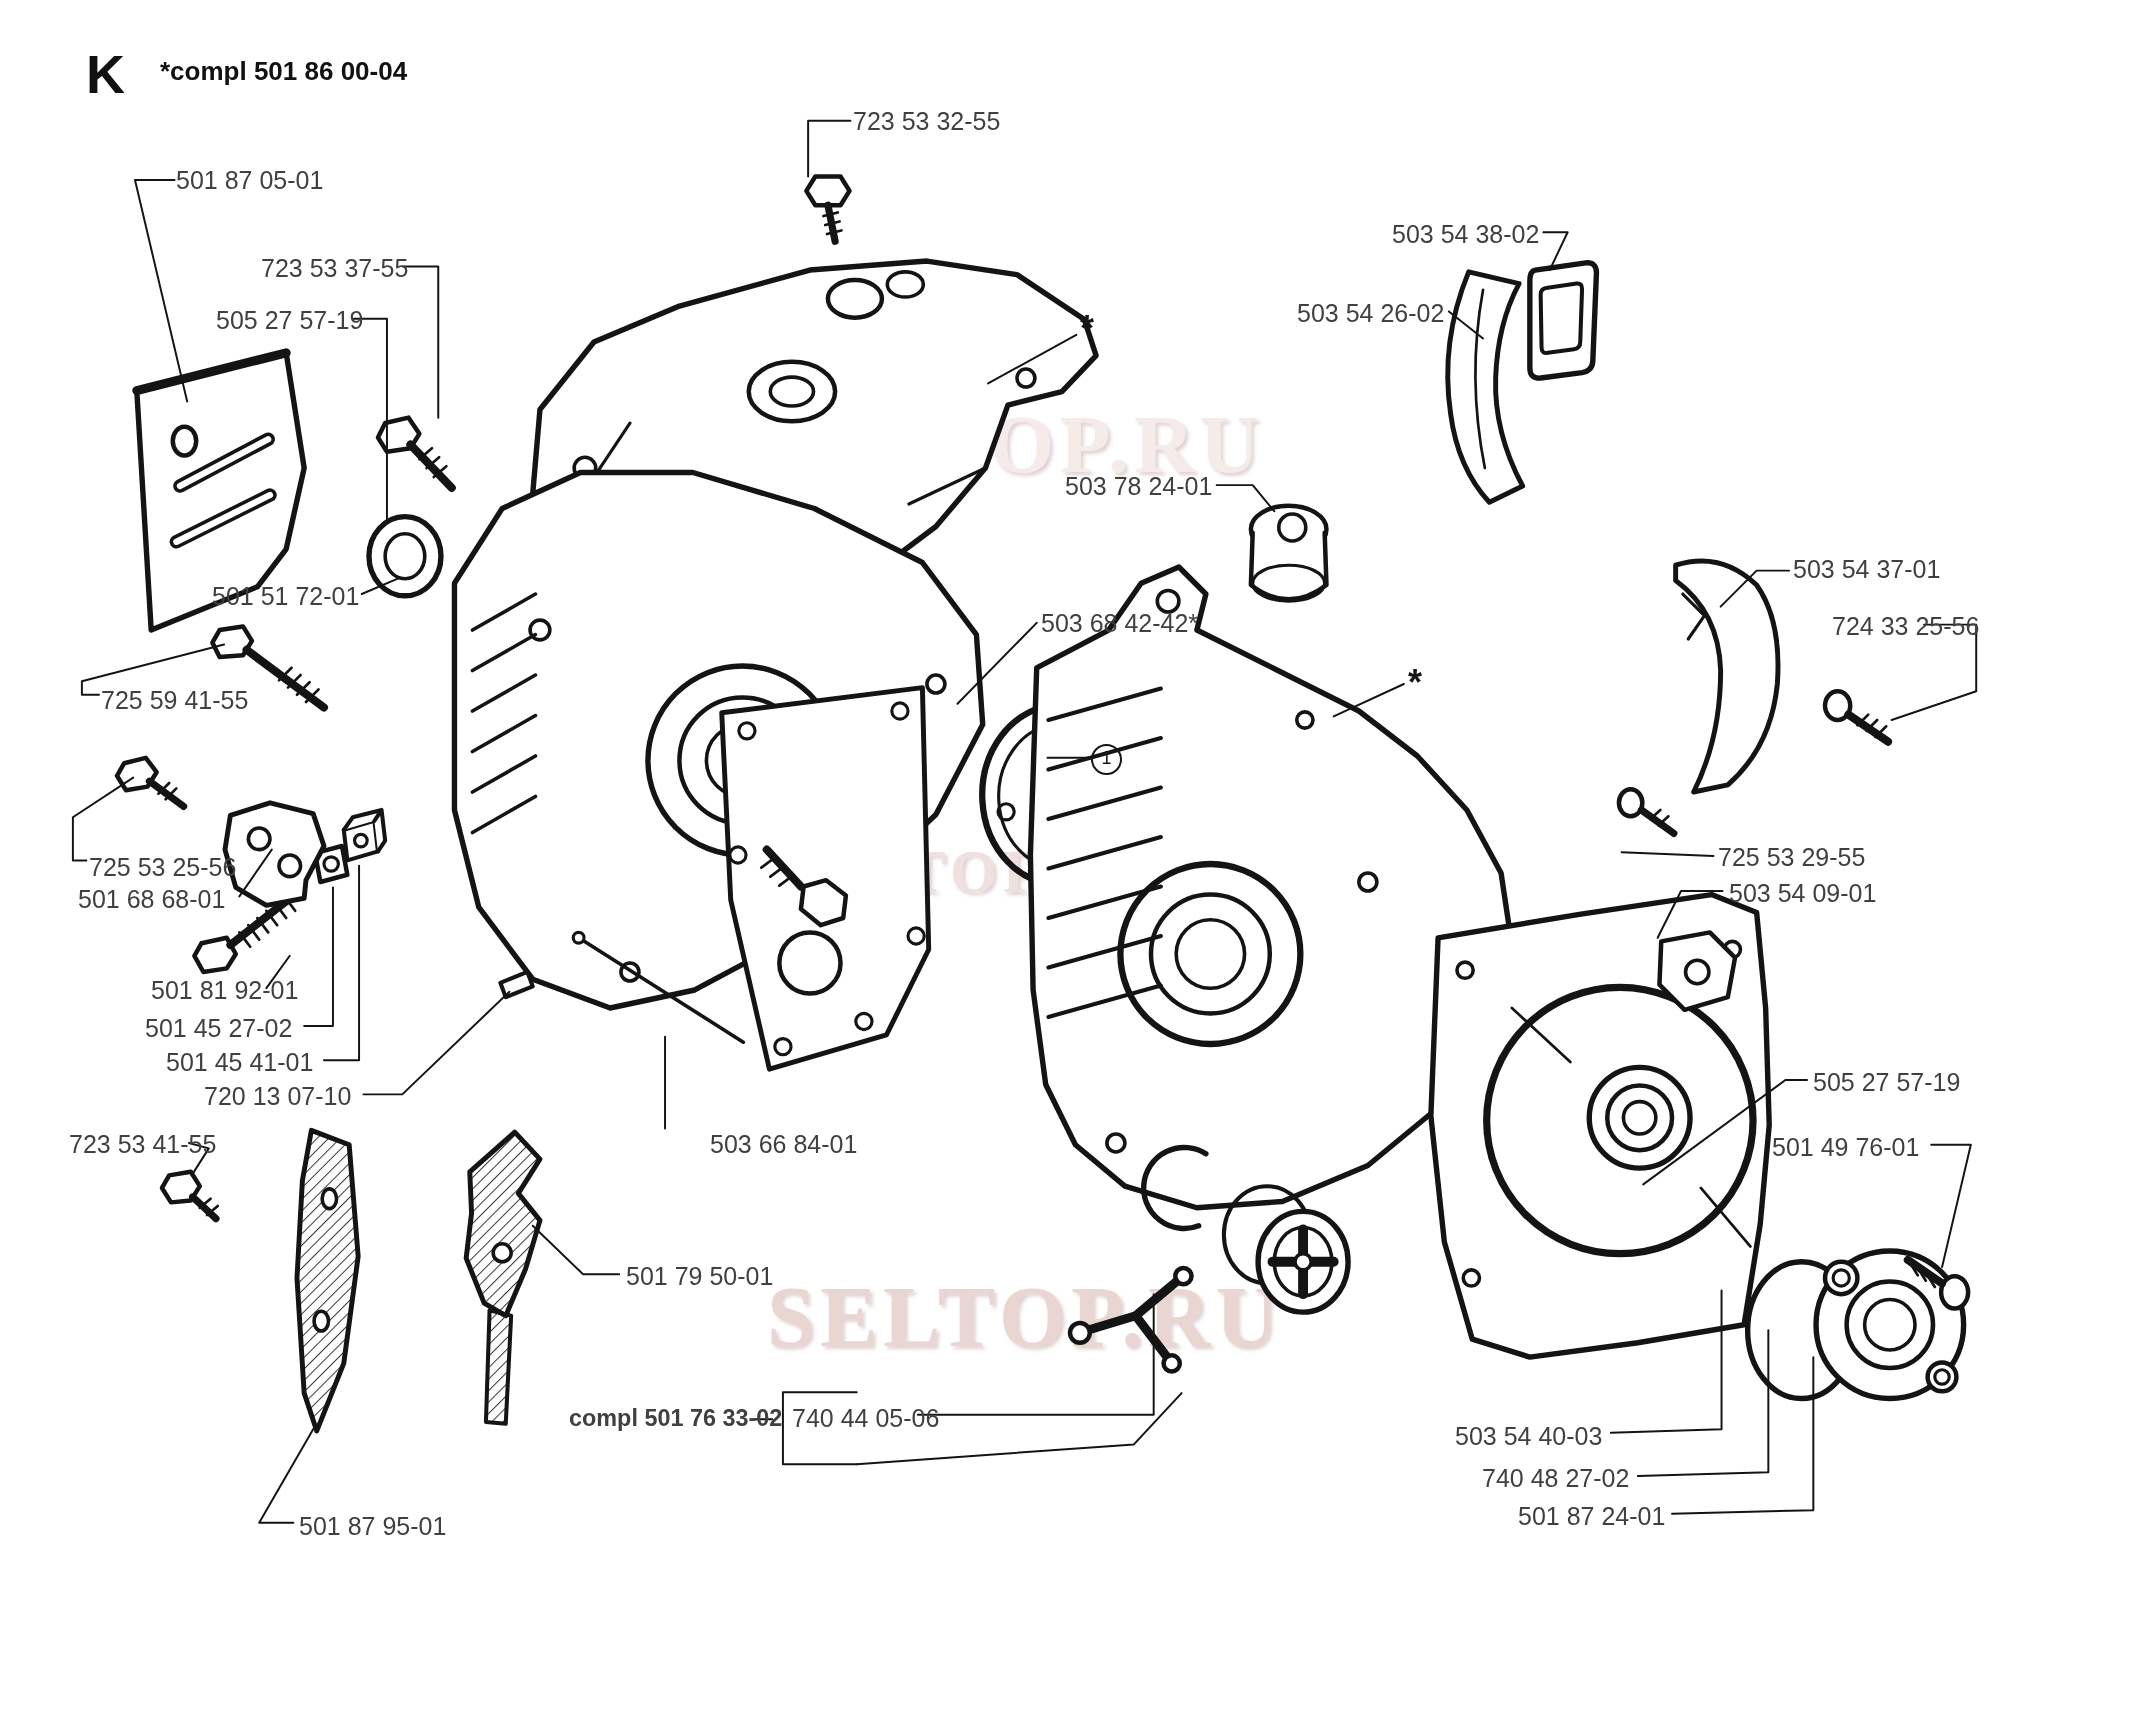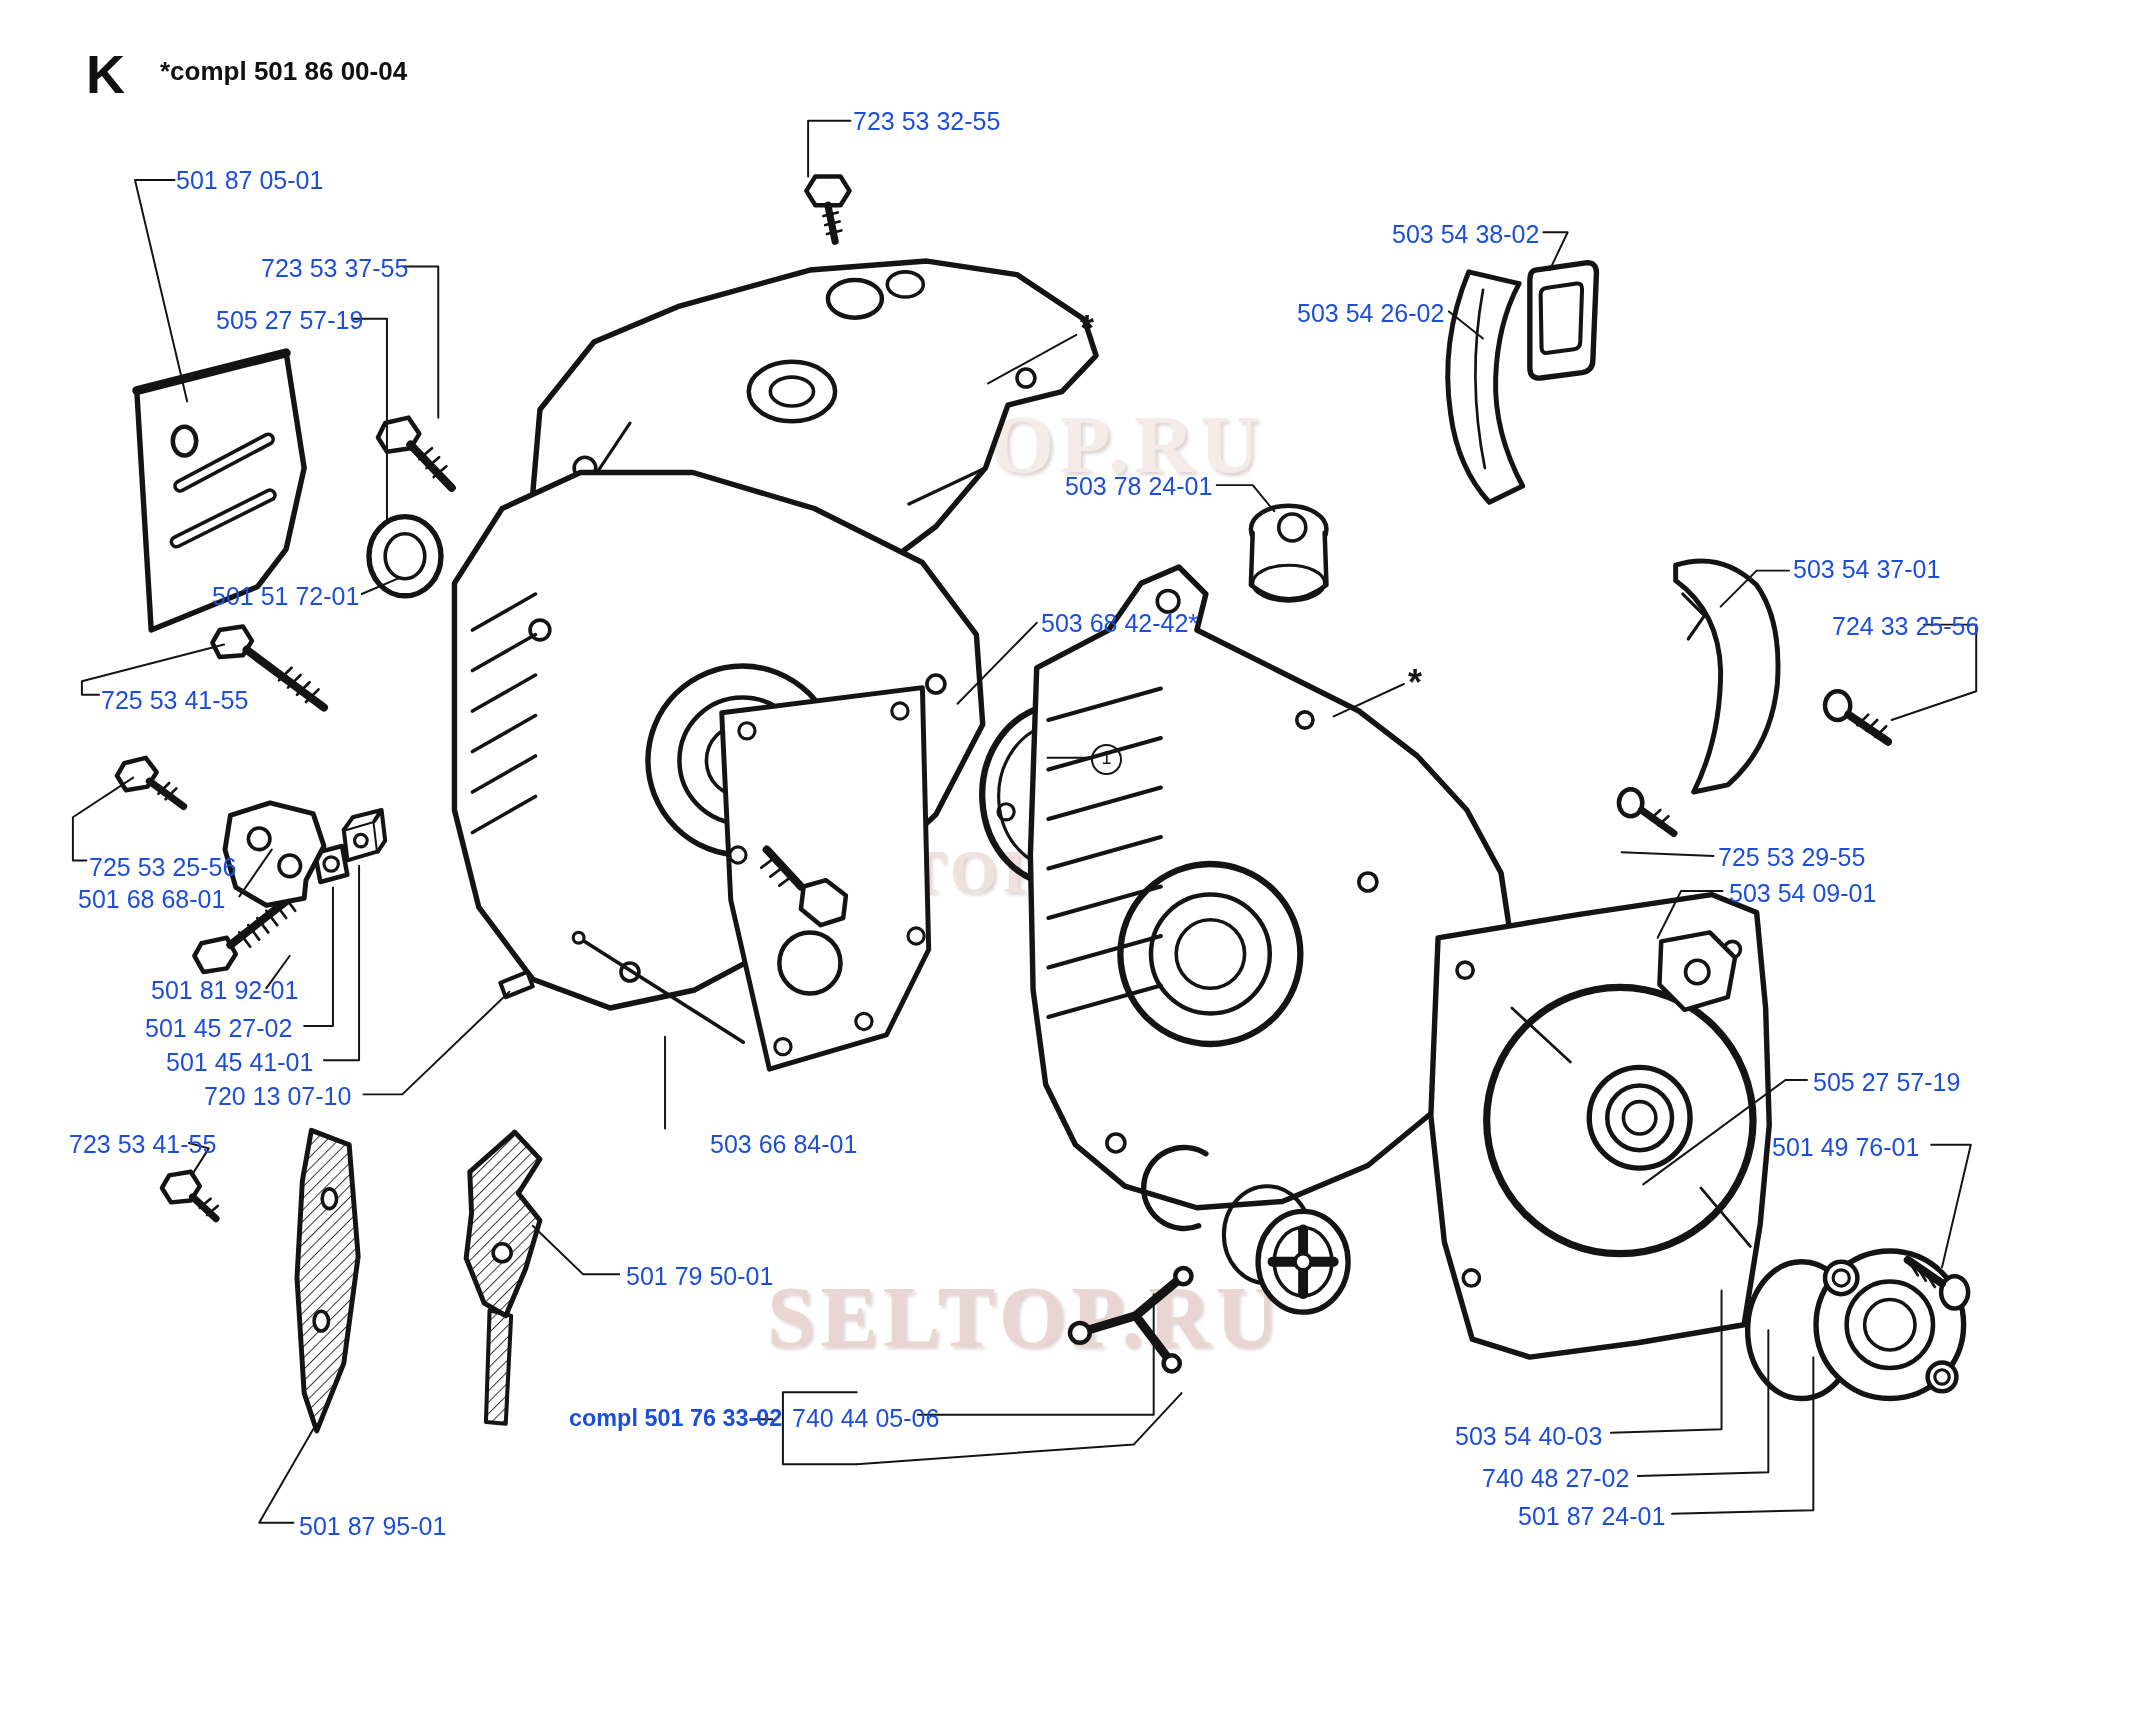--- a/index.html
+++ b/index.html
@@ -1,19 +1,19 @@
 <!DOCTYPE html>
 <html style="font-size:14.4px"><head>
 <meta charset="utf-8">
 <style>
   html,body{margin:0;padding:0;background:#ffffff;}
   .page{position:relative;width:2149px;height:1719px;background:#ffffff;overflow:hidden;
         font-family:"Liberation Sans",sans-serif;}
   svg{position:absolute;left:0;top:0;}
-  .callout{position:absolute;font-size:25px;line-height:1.05;color:#1d4ed8;white-space:nowrap;
+  .callout{position:absolute;font-size:25px;line-height:1.05;color:#404040;white-space:nowrap;
            font-family:"Liberation Sans",sans-serif;}
   .callout.bold{font-weight:bold;font-size:23.4px;}
   .hdr-letter{position:absolute;left:86px;top:43px;font-size:54px;font-weight:bold;color:#111;}
   .hdr-note{position:absolute;left:160px;top:56px;font-size:26px;font-weight:bold;color:#111;}
   .watermark{position:absolute;font-family:"Liberation Serif",serif;font-weight:bold;
              letter-spacing:5.4px;text-shadow:2.7px 2.7px 3.6px rgba(150,110,105,0.30);user-select:none;}
   .wm-top{left:765px;top:396px;font-size:83px;color:#f5ebe9;}
   .wm-mid{left:779px;top:837px;font-size:61px;color:#efe1de;}
   .wm-bot{left:767px;top:1267px;font-size:86px;color:#e9d6d2;}
   .circled{position:absolute;width:27px;height:27px;border:2.3px solid #161616;border-radius:50%;
@@ -320,21 +320,21 @@
   <div class="callout" style="left:176px;top:167px;">501 87 05-01</div>
   <div class="callout" style="left:261px;top:255px;">723 53 37-55</div>
   <div class="callout" style="left:216px;top:307px;">505 27 57-19</div>
   <div class="callout" style="left:1392px;top:221px;">503 54 38-02</div>
   <div class="callout" style="left:1297px;top:300px;">503 54 26-02</div>
   <div class="callout" style="left:1065px;top:473px;">503 78 24-01</div>
   <div class="callout" style="left:212px;top:583px;">501 51 72-01</div>
   <div class="callout" style="left:1041px;top:610px;">503 68 42-42*</div>
   <div class="callout" style="left:1793px;top:556px;">503 54 37-01</div>
   <div class="callout" style="left:1832px;top:613px;">724 33 25-56</div>
-  <div class="callout" style="left:101px;top:687px;">725 53 41-55</div>
+  <div class="callout" style="left:101px;top:687px;">725 59 41-55</div>
   <div class="callout" style="left:89px;top:854px;">725 53 25-56</div>
   <div class="callout" style="left:78px;top:886px;">501 68 68-01</div>
   <div class="callout" style="left:1718px;top:844px;">725 53 29-55</div>
   <div class="callout" style="left:1729px;top:880px;">503 54 09-01</div>
   <div class="callout" style="left:107px;top:977px;margin-left:44px;">501 81 92-01</div>
   <div class="callout" style="left:145px;top:1015px;">501 45 27-02</div>
   <div class="callout" style="left:166px;top:1049px;">501 45 41-01</div>
   <div class="callout" style="left:204px;top:1083px;">720 13 07-10</div>
   <div class="callout" style="left:1813px;top:1069px;">505 27 57-19</div>
   <div class="callout" style="left:1772px;top:1134px;">501 49 76-01</div>

